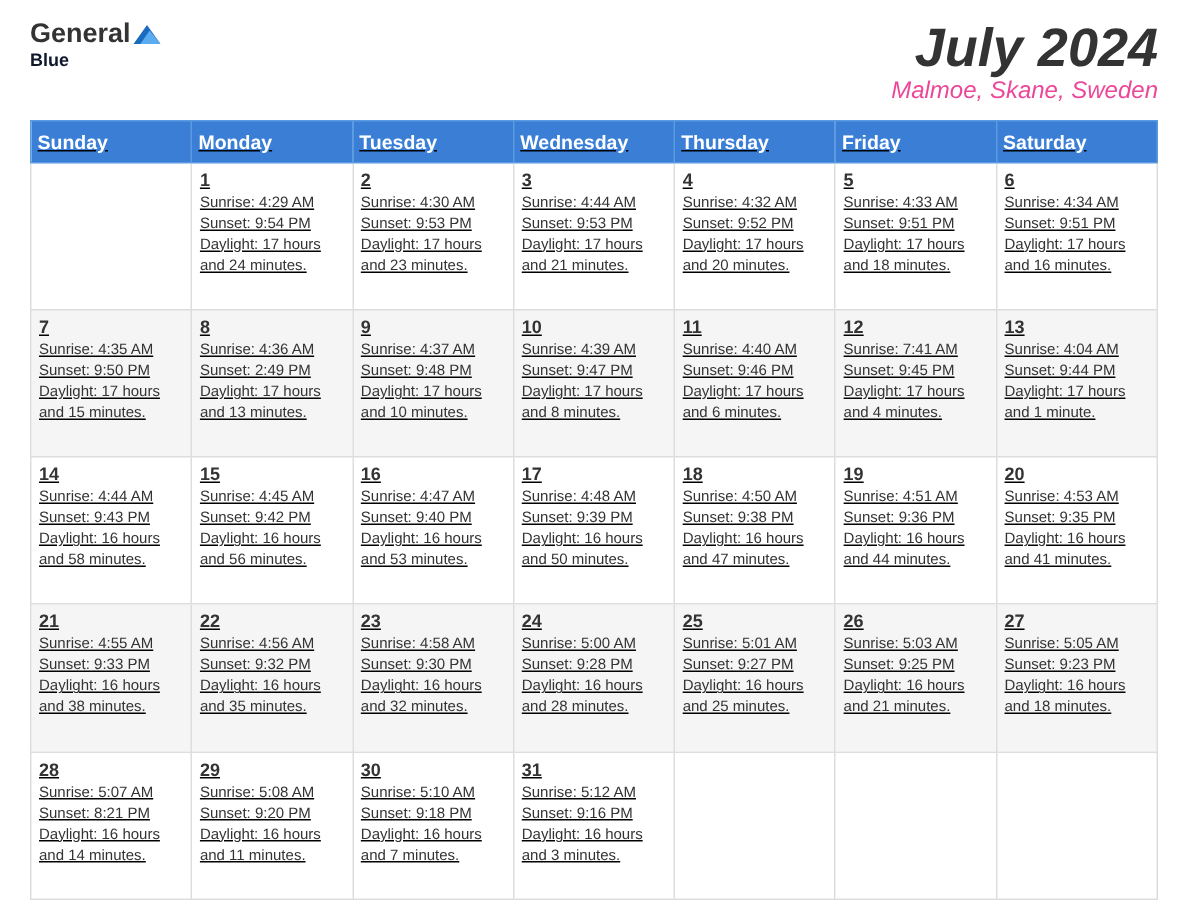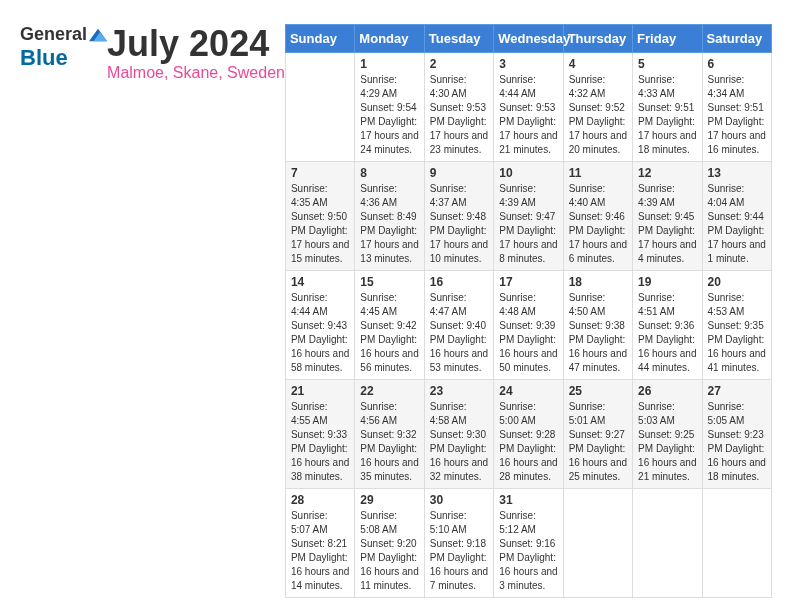--- a/index.html
+++ b/index.html
@@ -6,73 +6,76 @@
     body {
       font-family: Arial, sans-serif;
       background: #fff;
       width: 792px;
       height: 612px;
       overflow: hidden;
     }
     .page {
       width: 792px;
       height: 612px;
-      padding: 24px 20px;
+      padding: 12px 20px;
       display: flex;
-      flex-direction: row;
+      flex-direction: column;
     }
     .header {
       display: flex;
       justify-content: space-between;
       align-items: flex-start;
       margin-bottom: 10px;
     }
     .logo {
       display: flex;
       flex-direction: column;
       align-items: flex-start;
     }
     .logo-general {
       font-size: 18px;
       font-weight: bold;
       color: #333;
     }
     .logo-blue {
-      font-size: 22px;
-      font-weight: bold;
-      color: #0369a1;
+      font-size: 12px;
+      font-weight: bold;
+      color: #0f172a;
     }
     .logo-icon {
       width: 18px;
       height: 14px;
       display: inline-block;
       margin-left: 2px;
     }
     .logo-top-row {
       display: flex;
       align-items: center;
     }
     .title-block {
+      text-align: right;
+      font-style: italic;
     }
     .month-title {
       font-size: 36px;
       font-weight: bold;
       color: #333;
       line-height: 1.1;
     }
     .location-title {
       font-size: 16px;
       color: #ec4899;
     }
     .calendar {
       flex: 1;
       border: 1px solid #ccc;
       border-collapse: collapse;
       width: 100%;
       table-layout: fixed;
+      text-decoration: underline;
     }
     .calendar thead tr th {
       background-color: #3a7fd5;
       color: #fff;
       font-size: 13px;
       font-weight: bold;
       padding: 6px 4px;
       text-align: left;
       border: 1px solid #5a9ae0;
     }
@@ -181,21 +184,21 @@
         <tr>
           <td>
             <span class="day-number">7</span>
             <div class="day-info">Sunrise: 4:35 AM
 Sunset: 9:50 PM
 Daylight: 17 hours and 15 minutes.</div>
           </td>
           <td>
             <span class="day-number">8</span>
             <div class="day-info">Sunrise: 4:36 AM
-Sunset: 8:49 PM
+Sunset: 2:49 PM
 Daylight: 17 hours and 13 minutes.</div>
           </td>
           <td>
             <span class="day-number">9</span>
             <div class="day-info">Sunrise: 4:37 AM
 Sunset: 9:48 PM
 Daylight: 17 hours and 10 minutes.</div>
           </td>
           <td>
             <span class="day-number">10</span>
@@ -204,21 +207,21 @@
 Daylight: 17 hours and 8 minutes.</div>
           </td>
           <td>
             <span class="day-number">11</span>
             <div class="day-info">Sunrise: 4:40 AM
 Sunset: 9:46 PM
 Daylight: 17 hours and 6 minutes.</div>
           </td>
           <td>
             <span class="day-number">12</span>
-            <div class="day-info">Sunrise: 4:39 AM
+            <div class="day-info">Sunrise: 7:41 AM
 Sunset: 9:45 PM
 Daylight: 17 hours and 4 minutes.</div>
           </td>
           <td>
             <span class="day-number">13</span>
             <div class="day-info">Sunrise: 4:04 AM
 Sunset: 9:44 PM
 Daylight: 17 hours and 1 minute.</div>
           </td>
         </tr>

